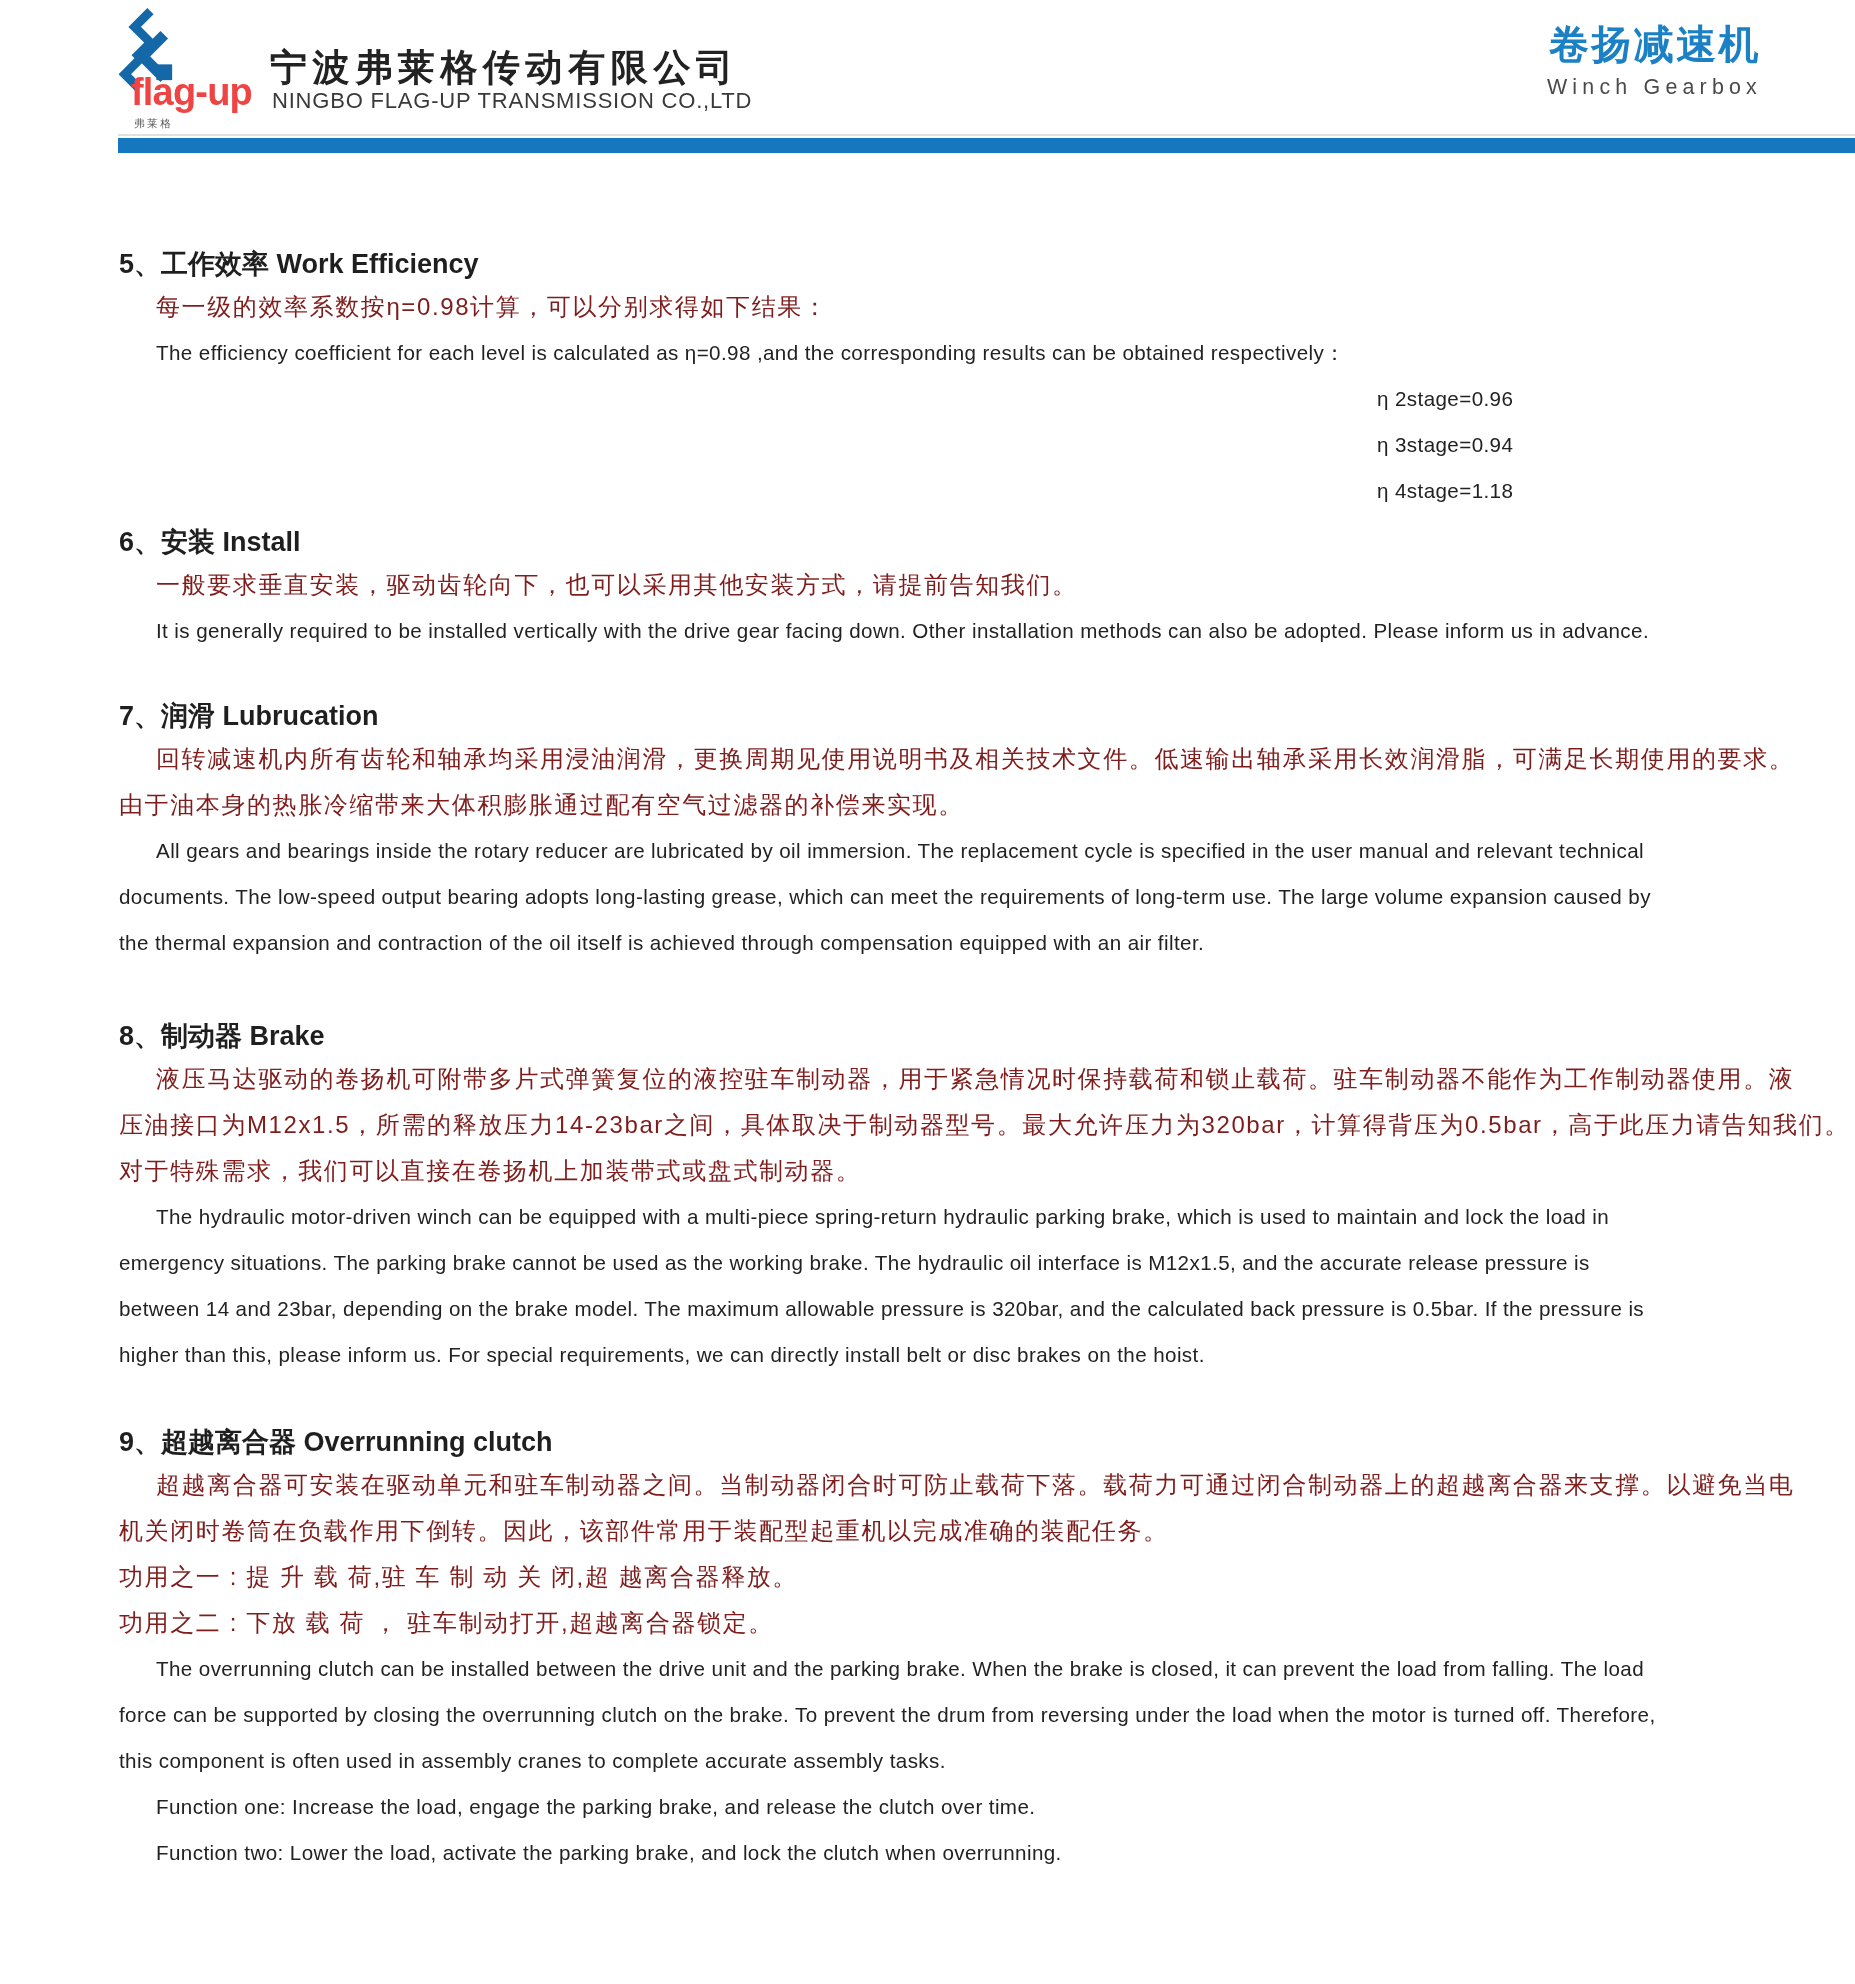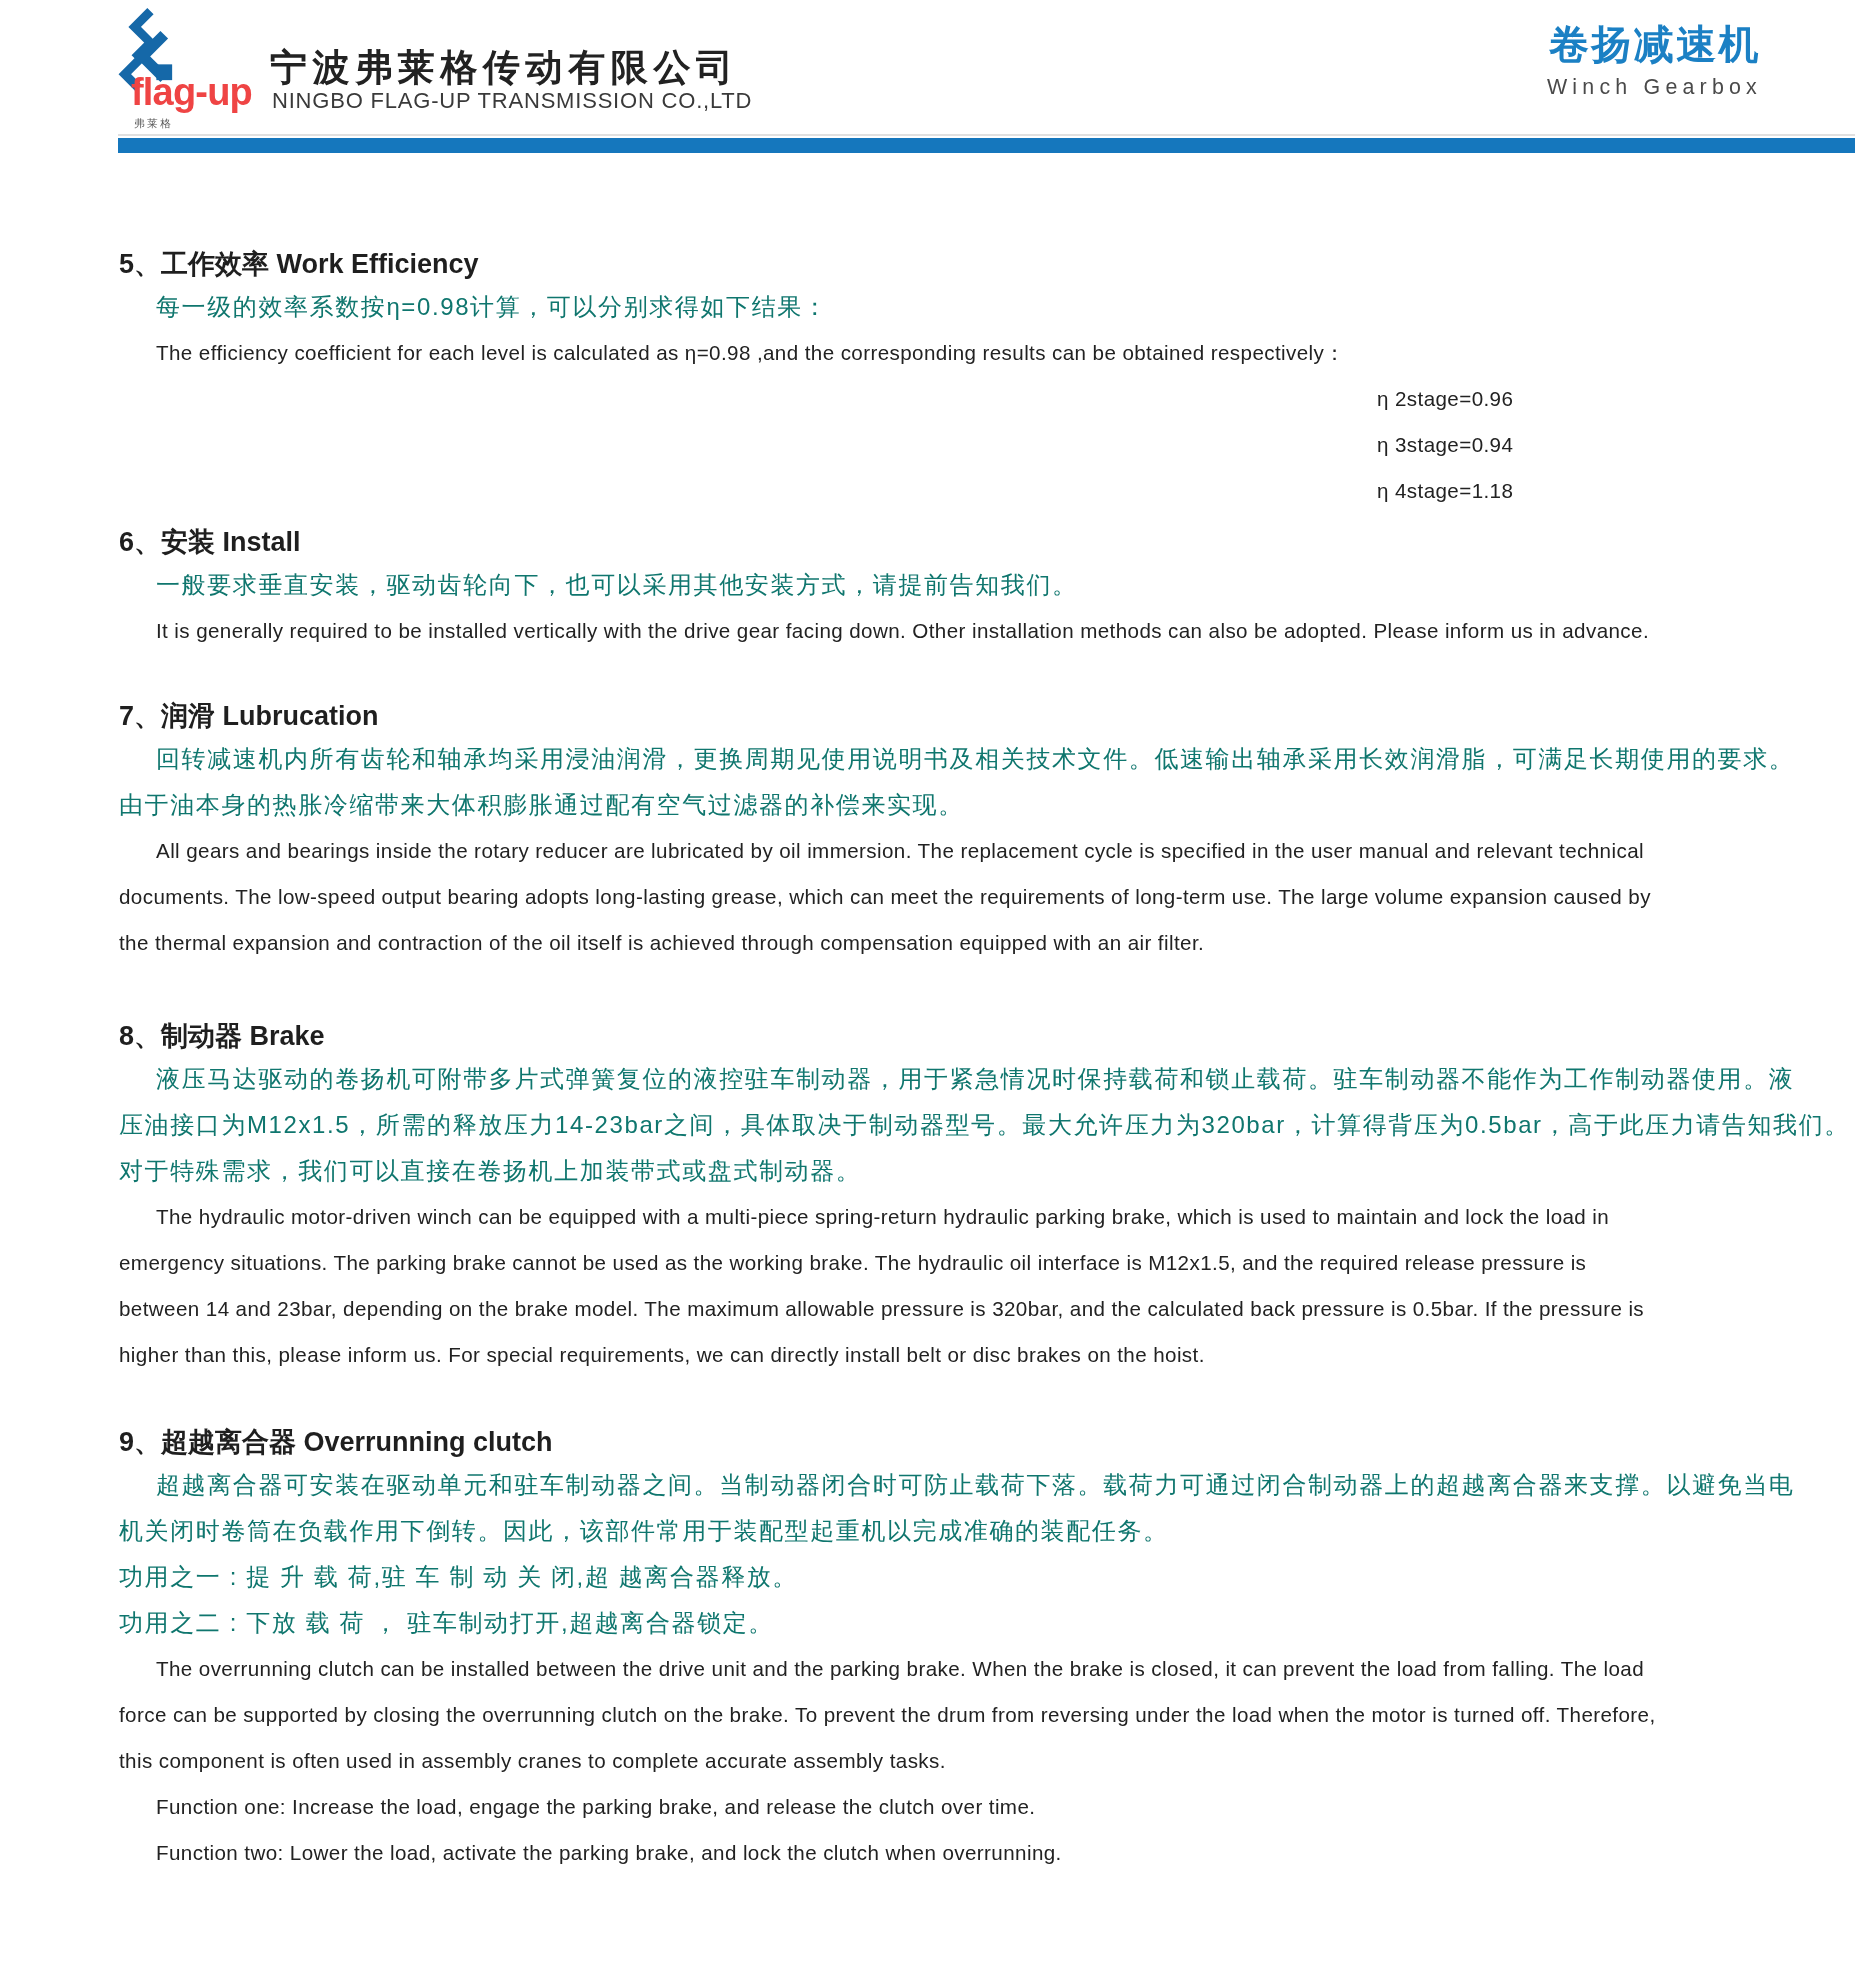--- a/index.html
+++ b/index.html
@@ -20,21 +20,21 @@
   .company-en{position:absolute;left:272px;top:88px;font-size:22px;color:#3a3a3a;letter-spacing:0.8px;}
   .product-cn{position:absolute;right:95px;top:16.7px;font-size:40px;font-weight:bold;color:#1b80c4;letter-spacing:2.4px;}
   .product-en{position:absolute;right:94px;top:75px;font-size:21.4px;font-weight:500;color:#4a4a4a;letter-spacing:5.2px;}
   .header-rule{position:absolute;left:118px;right:0;top:134px;height:1.6px;background:#e0e0e0;}
   .header-bar{position:absolute;left:118px;right:0;top:138px;height:15px;background:#1577bd;}
   
   .content{position:absolute;left:0;top:0;width:1508px;padding:0;}
   .inner{padding-left:119px;padding-right:29px;}
   .sec-h{font-size:27px;font-weight:bold;color:#1f1f1f;height:40px;line-height:40px;white-space:nowrap;}
   .line{height:46px;line-height:46px;white-space:nowrap;}
-  .cn-line{font-size:24px;letter-spacing:1.6px;color:#0f766e;}
+  .cn-line{font-size:24px;letter-spacing:1.6px;color:#7f1d1d;}
   .en-line{font-size:20.6px;letter-spacing:0.4px;color:#222;}
   .indent{padding-left:37px;}
   .eta-block{margin-left:1258px;}
   .mt-s5{margin-top:244px;}
   .mt-s6{margin-top:8px;}
   .mt-s7{margin-top:42px;}
   .mt-s8{margin-top:50px;}
   .mt-s9{margin-top:44px;}
 </style>
 </head>
@@ -82,21 +82,21 @@
       <div class="line cn-line">由于油本身的热胀冷缩带来大体积膨胀通过配有空气过滤器的补偿来实现。</div>
       <div class="line en-line indent">All gears and bearings inside the rotary reducer are lubricated by oil immersion. The replacement cycle is specified in the user manual and relevant technical</div>
       <div class="line en-line">documents. The low-speed output bearing adopts long-lasting grease, which can meet the requirements of long-term use. The large volume expansion caused by</div>
       <div class="line en-line">the thermal expansion and contraction of the oil itself is achieved through compensation equipped with an air filter.</div>
 
       <div class="sec-h mt-s8">8、制动器 Brake</div>
       <div class="line cn-line indent">液压马达驱动的卷扬机可附带多片式弹簧复位的液控驻车制动器，用于紧急情况时保持载荷和锁止载荷。驻车制动器不能作为工作制动器使用。液</div>
       <div class="line cn-line">压油接口为M12x1.5，所需的释放压力14-23bar之间，具体取决于制动器型号。最大允许压力为320bar，计算得背压为0.5bar，高于此压力请告知我们。</div>
       <div class="line cn-line">对于特殊需求，我们可以直接在卷扬机上加装带式或盘式制动器。</div>
       <div class="line en-line indent">The hydraulic motor-driven winch can be equipped with a multi-piece spring-return hydraulic parking brake, which is used to maintain and lock the load in</div>
-      <div class="line en-line">emergency situations. The parking brake cannot be used as the working brake. The hydraulic oil interface is M12x1.5, and the required release pressure is</div>
+      <div class="line en-line">emergency situations. The parking brake cannot be used as the working brake. The hydraulic oil interface is M12x1.5, and the accurate release pressure is</div>
       <div class="line en-line">between 14 and 23bar, depending on the brake model. The maximum allowable pressure is 320bar, and the calculated back pressure is 0.5bar. If the pressure is</div>
       <div class="line en-line">higher than this, please inform us. For special requirements, we can directly install belt or disc brakes on the hoist.</div>
 
       <div class="sec-h mt-s9">9、超越离合器 Overrunning clutch</div>
       <div class="line cn-line indent">超越离合器可安装在驱动单元和驻车制动器之间。当制动器闭合时可防止载荷下落。载荷力可通过闭合制动器上的超越离合器来支撑。以避免当电</div>
       <div class="line cn-line">机关闭时卷筒在负载作用下倒转。因此，该部件常用于装配型起重机以完成准确的装配任务。</div>
       <div class="line cn-line">功用之一 : 提 升 载 荷,驻 车 制 动 关 闭,超 越离合器释放。</div>
       <div class="line cn-line">功用之二 : 下放 载 荷 ， 驻车制动打开,超越离合器锁定。</div>
       <div class="line en-line indent">The overrunning clutch can be installed between the drive unit and the parking brake. When the brake is closed, it can prevent the load from falling. The load</div>
       <div class="line en-line">force can be supported by closing the overrunning clutch on the brake. To prevent the drum from reversing under the load when the motor is turned off. Therefore,</div>

